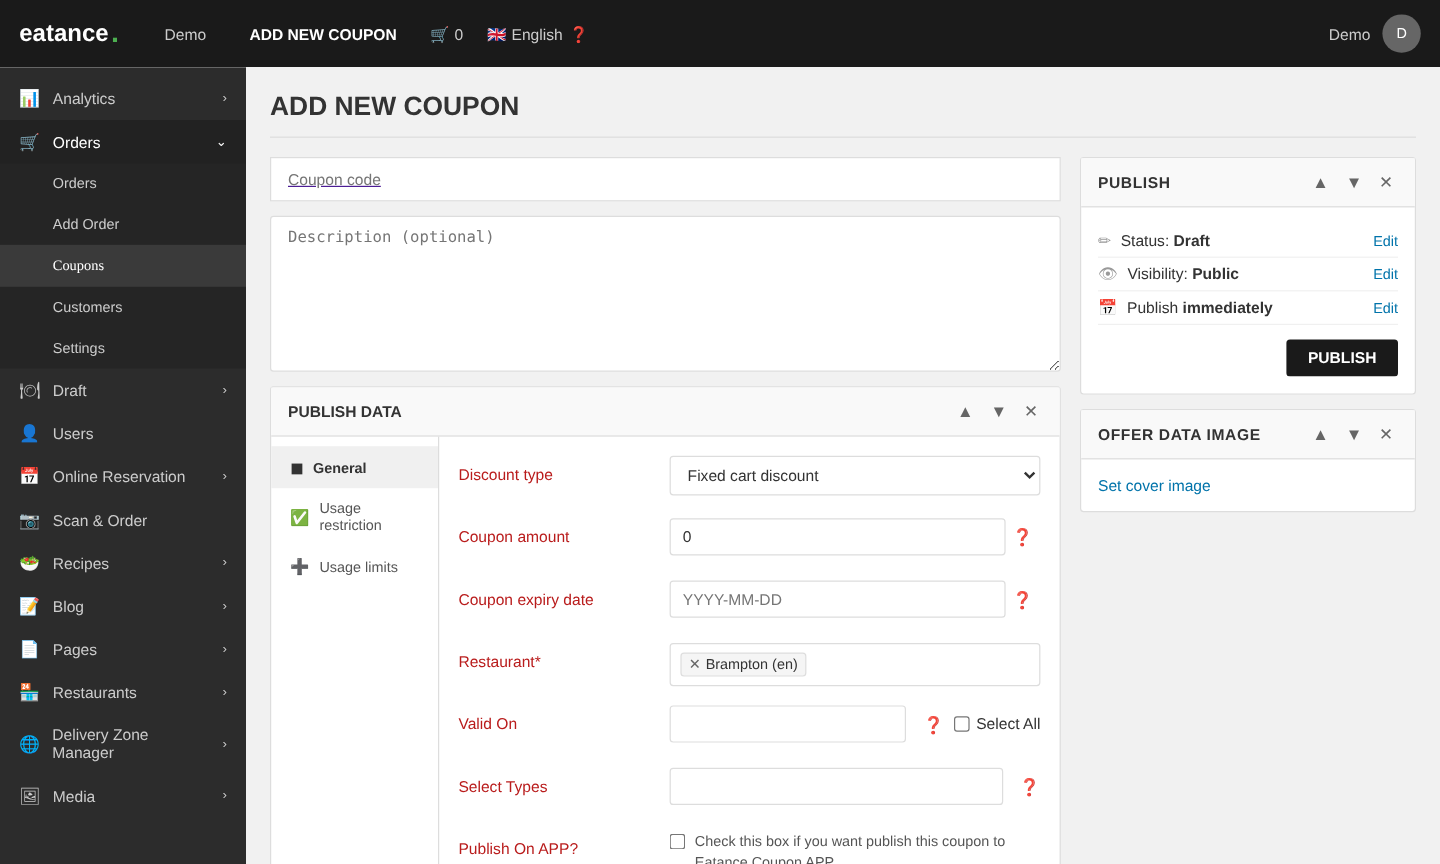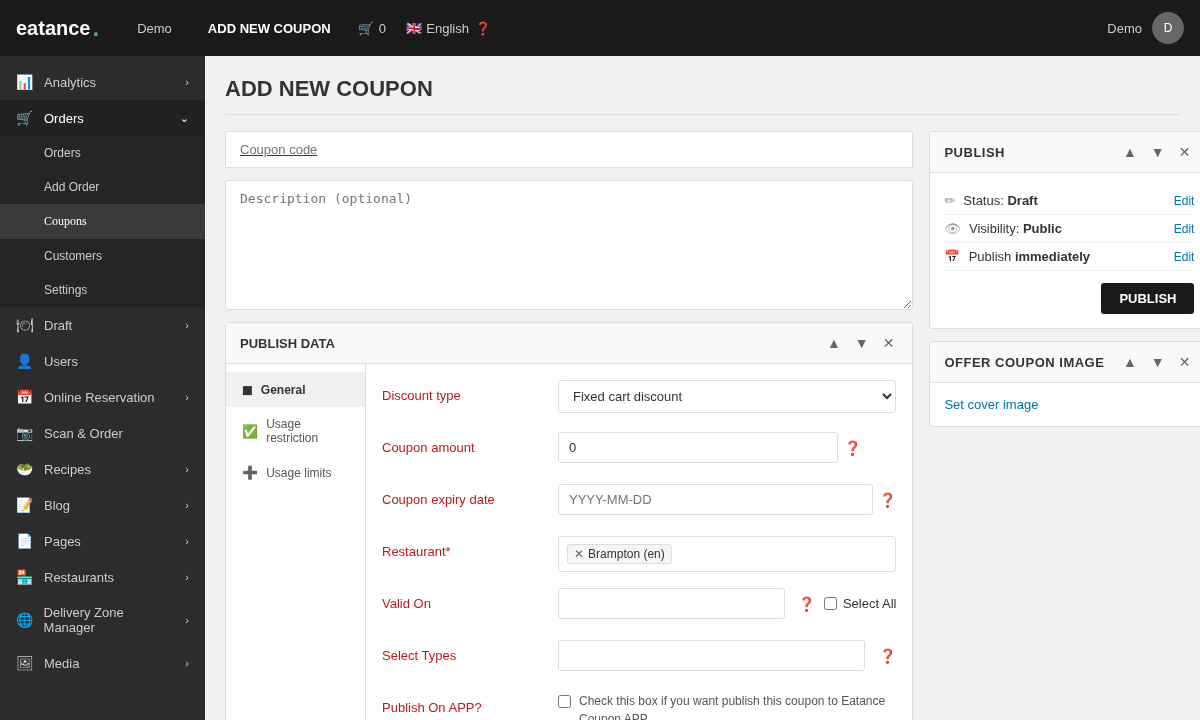--- a/index.html
+++ b/index.html
@@ -451,21 +451,21 @@
                 <div class="form-label">Coupon amount</div>
                 <div class="form-control" style="display:flex;align-items:center;">
                   <input class="form-input" type="text" value="0" style="width: 280px;">
                   <span class="help-icon">❓</span>
                 </div>
               </div>
 
               <div class="form-row">
                 <div class="form-label">Coupon expiry date</div>
                 <div class="form-control" style="display:flex;align-items:center;">
-                  <input class="form-input-date" type="text" style="width: 315px;" placeholder="YYYY-MM-DD">
+                  <input class="form-input-date" type="text" style="width: 280px;" placeholder="YYYY-MM-DD">
                   <span class="help-icon">❓</span>
                 </div>
               </div>
 
               <div class="form-row">
                 <div class="form-label">Restaurant*</div>
                 <div class="form-control">
                   <div class="tag-input">
                     <div class="tag">
                       <span class="tag-remove">✕</span>
@@ -543,21 +543,21 @@
               <span class="publish-edit">Edit</span>
             </div>
             <div style="overflow:hidden;">
               <button class="publish-btn">PUBLISH</button>
             </div>
           </div>
         </div>
 
         <div class="offer-panel">
           <div class="offer-header">
-            <span>OFFER COUPON IMAGE</span>
+            <span>OFFER DATA IMAGE</span>
             <div style="display:flex;gap:6px;">
               <button class="panel-icon-btn">▲</button>
               <button class="panel-icon-btn">▼</button>
               <button class="panel-icon-btn">✕</button>
             </div>
           </div>
           <div class="offer-body">
             <a class="set-cover-link">Set cover image</a>
           </div>
         </div>

